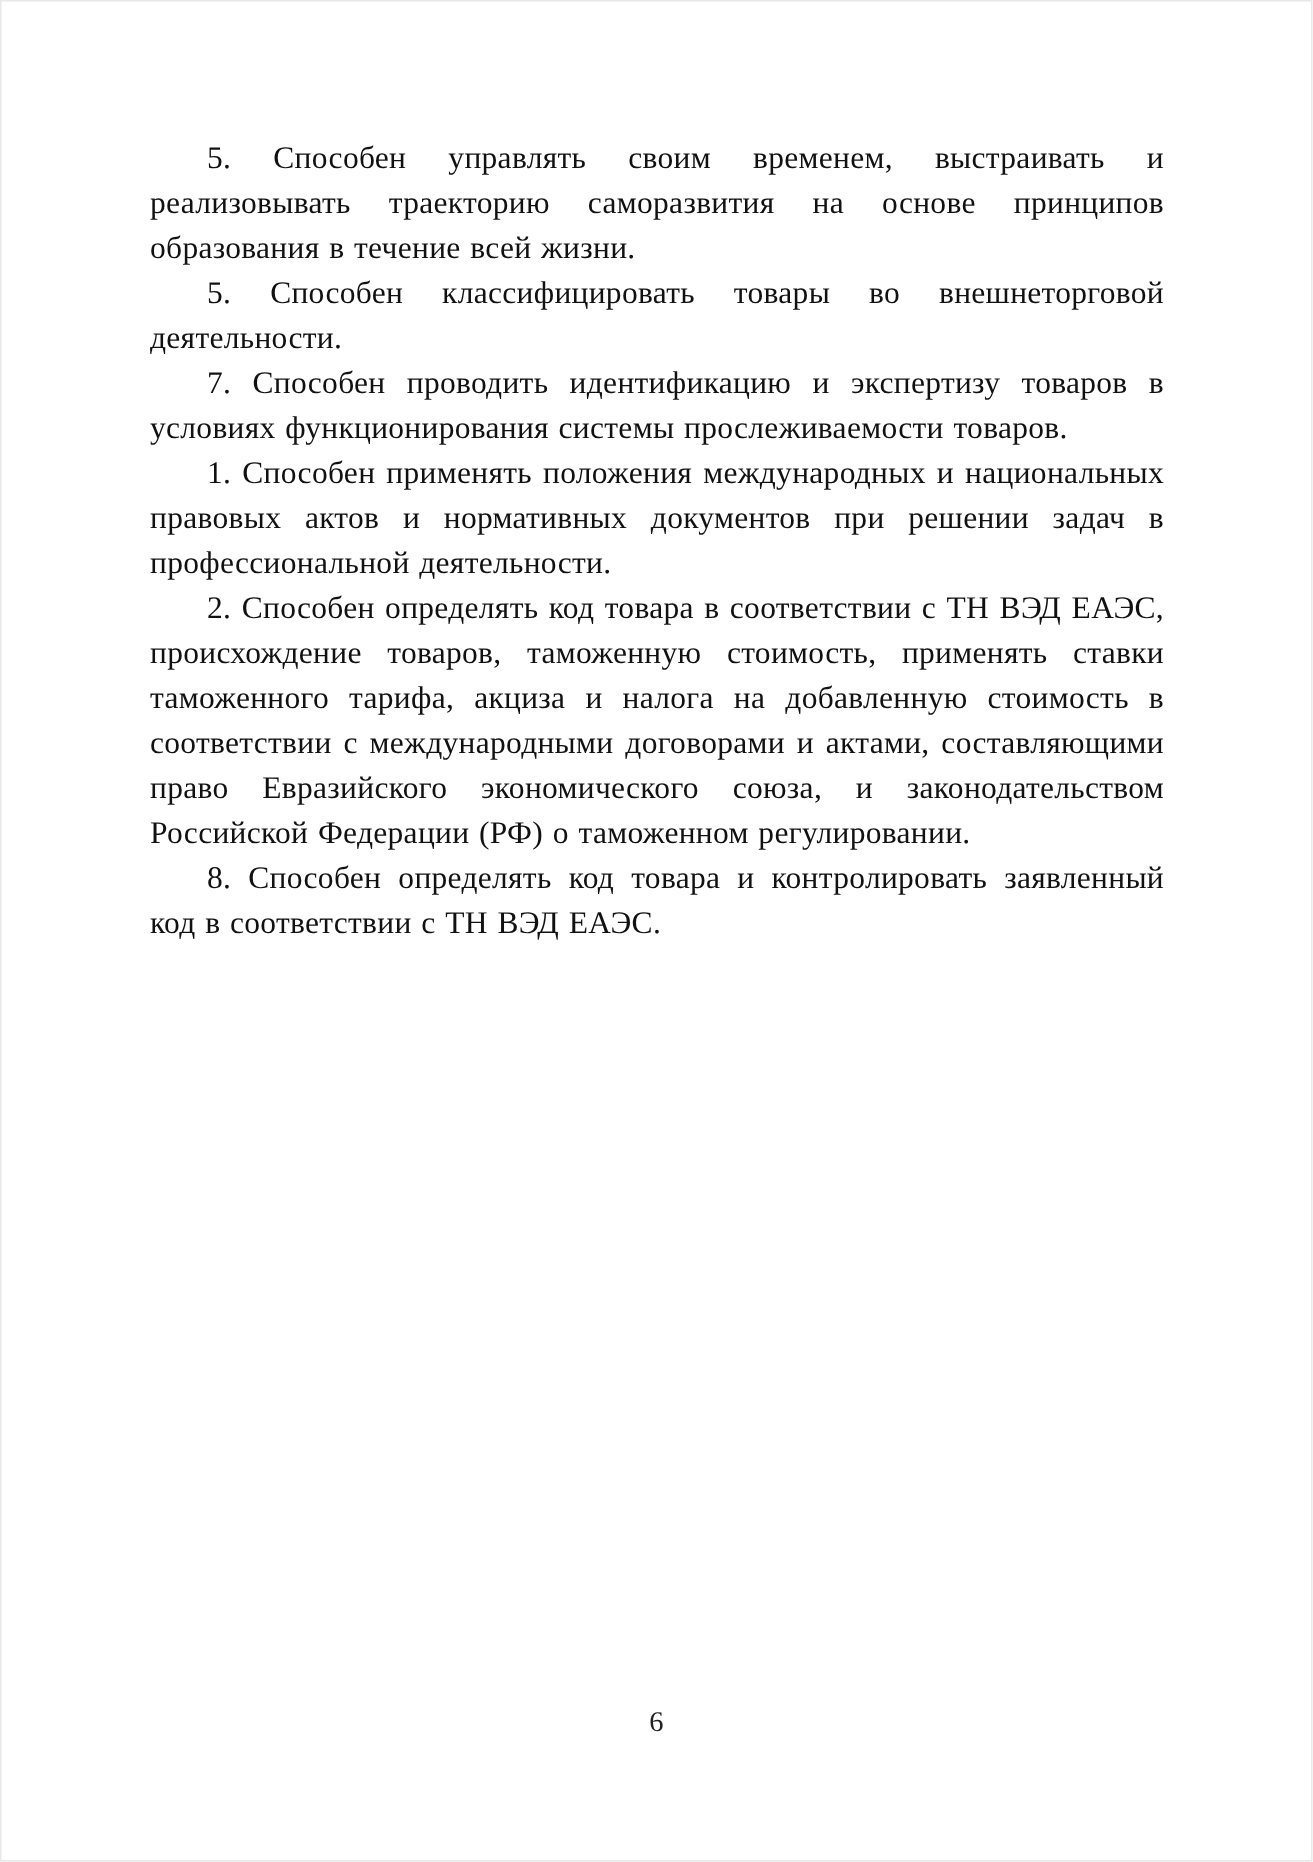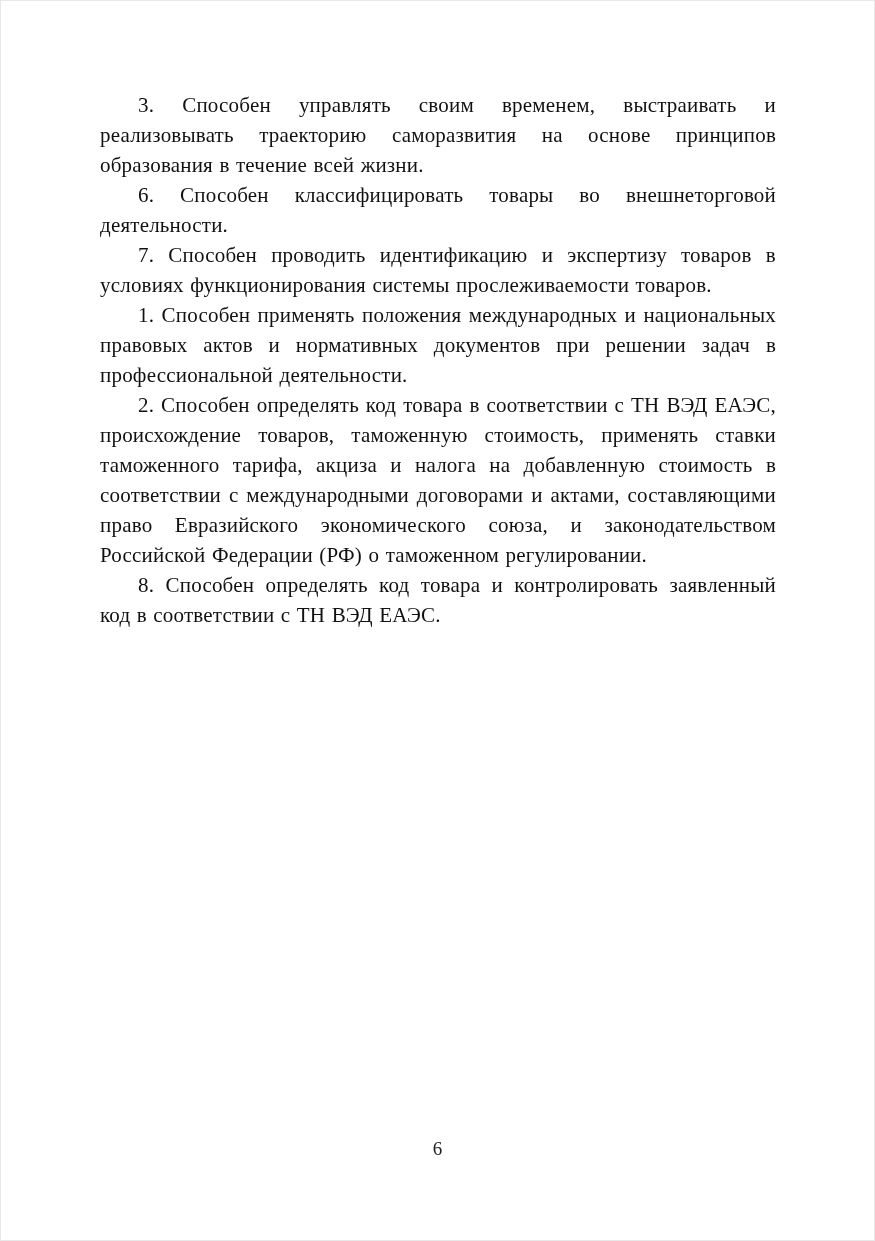--- a/index.html
+++ b/index.html
@@ -45,21 +45,21 @@
     text-align: center;
     font-size: 19px;
     color: #222222;
   }
 </style>
 </head>
 <body>
 
 <div class="page">
   <div class="text-block">
-    <p>3. Способен управлять своим временем, выстраивать и реализовывать траекторию саморазвития на основе принципов образования в течение всей жизни.</p>
-    <p>6. Способен классифицировать товары во внешнеторговой деятельности.</p>
+    <p>5. Способен управлять своим временем, выстраивать и реализовывать траекторию саморазвития на основе принципов образования в течение всей жизни.</p>
+    <p>5. Способен классифицировать товары во внешнеторговой деятельности.</p>
     <p>7. Способен проводить идентификацию и экспертизу товаров в условиях функционирования системы прослеживаемости товаров.</p>
     <p>1. Способен применять положения международных и национальных правовых актов и нормативных документов при решении задач в профессиональной деятельности.</p>
     <p>2. Способен определять код товара в соответствии с ТН ВЭД ЕАЭС, происхождение товаров, таможенную стоимость, применять ставки таможенного тарифа, акциза и налога на добавленную стоимость в соответствии с международными договорами и актами, составляющими право Евразийского экономического союза, и законодательством Российской Федерации (РФ) о таможенном регулировании.</p>
     <p>8. Способен определять код товара и контролировать заявленный код в соответствии с ТН ВЭД ЕАЭС.</p>
   </div>
   <div class="page-number">6</div>
 </div>
 
 </body></html>

